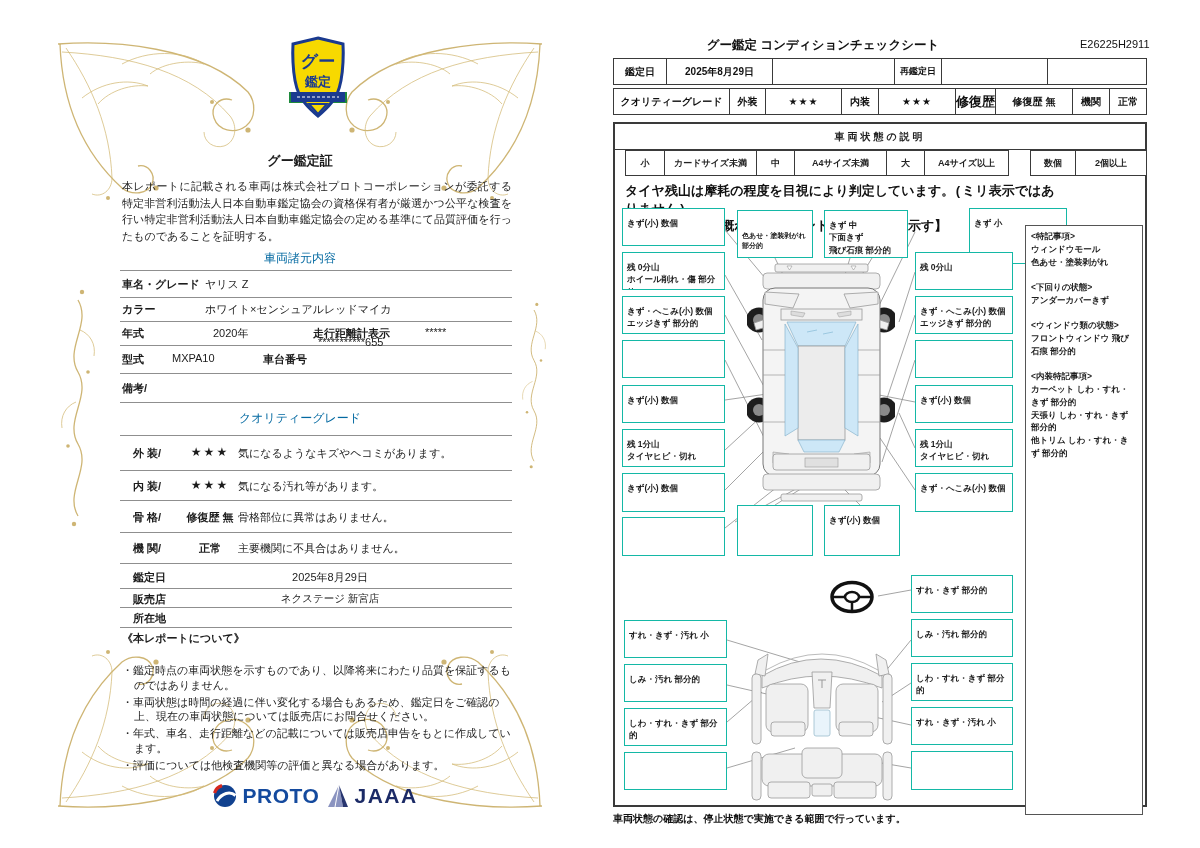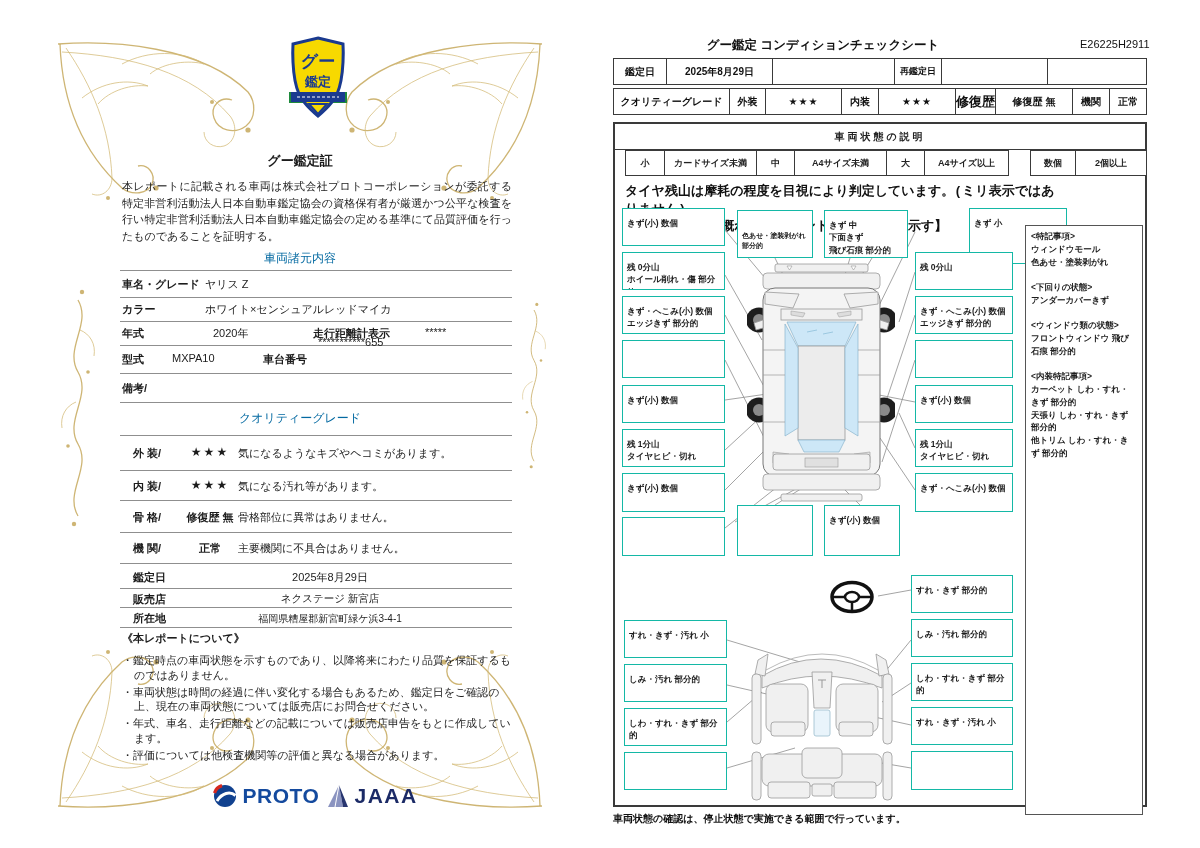--- a/index.html
+++ b/index.html
@@ -146,24 +146,23 @@
   <div class="abs val" style="left:238px;top:510px">骨格部位に異常はありません。</div>
   <div class="abs lbl" style="left:133px;top:541px">機 関/</div>
   <div class="abs lbl" style="left:175px;top:541px;width:70px;text-align:center">正常</div>
   <div class="abs val" style="left:238px;top:541px">主要機関に不具合はありません。</div>
 
   <div class="abs lbl" style="left:133px;top:570px">鑑定日</div>
   <div class="abs val" style="left:180px;top:570px;width:300px;text-align:center">2025年8月29日</div>
   <div class="abs lbl" style="left:133px;top:592px">販売店</div>
   <div class="abs val" style="left:180px;top:592px;width:300px;text-align:center;font-size:10.5px">ネクステージ 新宮店</div>
   <div class="abs lbl" style="left:133px;top:611px">所在地</div>
-  <div class="abs val" style="left:180px;top:612px;width:300px;text-align:center;font-size:10px">福岡県糟屋郡新宮町緑ケ浜3-4-1</div>
 
   <div class="abs about" style="left:122px;top:631px;width:392px">
-    <div class="lbl" style="margin-bottom:8px">《本レポートについて》</div>
+    <div class="lbl" style="margin-bottom:18px">《本レポートについて》</div>
     <div class="item">・鑑定時点の車両状態を示すものであり、以降将来にわたり品質を保証するものではありません。</div>
     <div class="item">・車両状態は時間の経過に伴い変化する場合もあるため、鑑定日をご確認の上、現在の車両状態については販売店にお問合せください。</div>
     <div class="item">・年式、車名、走行距離などの記載については販売店申告をもとに作成しています。</div>
     <div class="item">・評価については他検査機関等の評価と異なる場合があります。</div>
   </div>
 
   <div class="abs" style="left:212px;top:783px">
     <svg width="26" height="26" viewBox="0 0 26 26" style="vertical-align:middle">
       <circle cx="13" cy="13" r="11" fill="#11418f"></circle>
       <path d="M2.5,10 A11,11 0 0 1 10,2.6" stroke="#d5281e" stroke-width="3.2" fill="none"></path>

